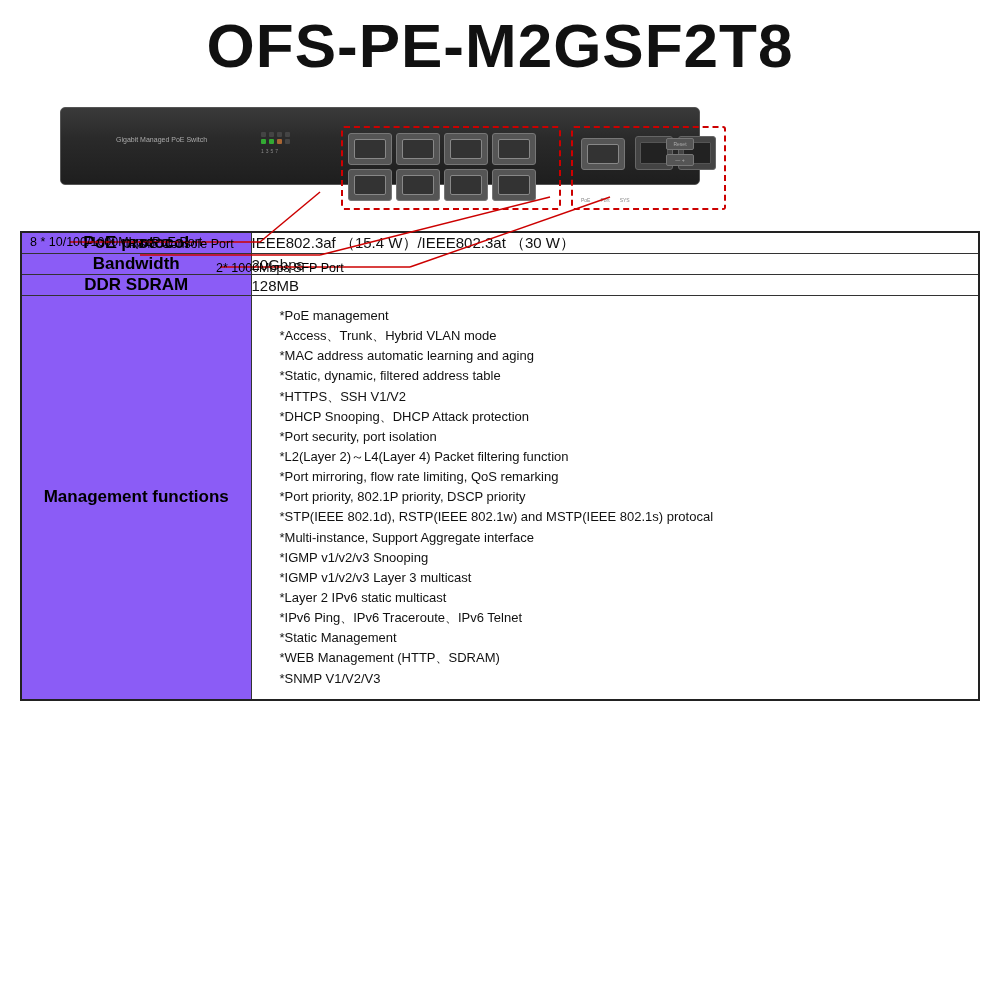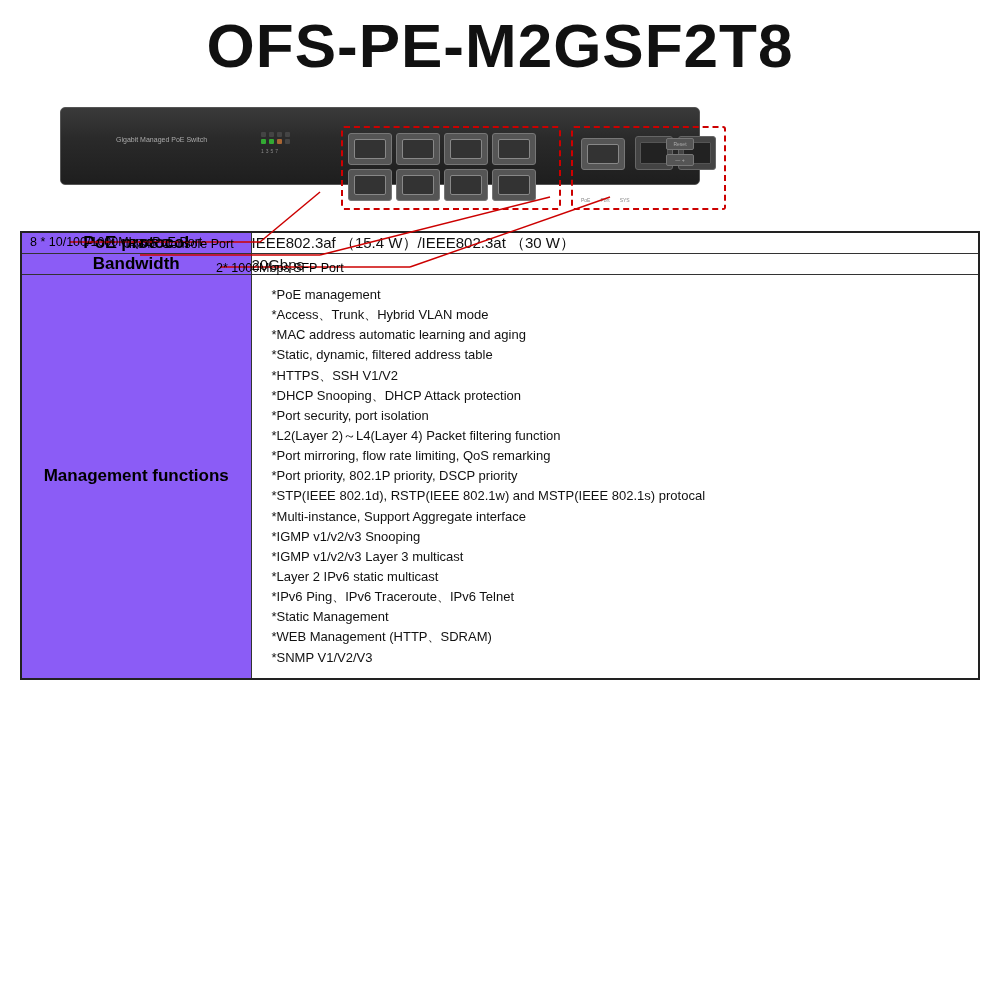--- a/index.html
+++ b/index.html
@@ -251,21 +251,21 @@
     .spec-value {
       padding: 10px 16px;
       font-size: 15px;
       color: #111;
       background: #fff;
     }
 
     .spec-value.management {
       font-size: 13px;
       line-height: 1.55;
-      padding: 10px 20px;
+      padding: 10px 28px;
     }
 
     .spec-value.management div {
       line-height: 1.55;
     }
   </style>
 </head>
 <body>
 
 <div class="page-wrapper">
@@ -363,20 +363,24 @@
       <td class="spec-label">PoE protocol</td>
       <td class="spec-value">IEEE802.3af  （15.4 W）/IEEE802.3at  （30 W）</td>
     </tr>
 
     <tr>
       <td class="spec-label">Bandwidth</td>
       <td class="spec-value">20Gbps</td>
     </tr>
 
 
+    <tr>
+      <td class="spec-label">DDR SDRAM</td>
+      <td class="spec-value">128MB</td>
+    </tr>
 
 
     <tr>
       <td class="spec-label">Management functions</td>
       <td class="spec-value management" id="mgmt-cell">
             <div>*PoE management</div>
             <div>*Access、Trunk、Hybrid VLAN mode</div>
             <div>*MAC address automatic learning and aging</div>
             <div>*Static, dynamic, filtered address table</div>
             <div>*HTTPS、SSH V1/V2</div>

